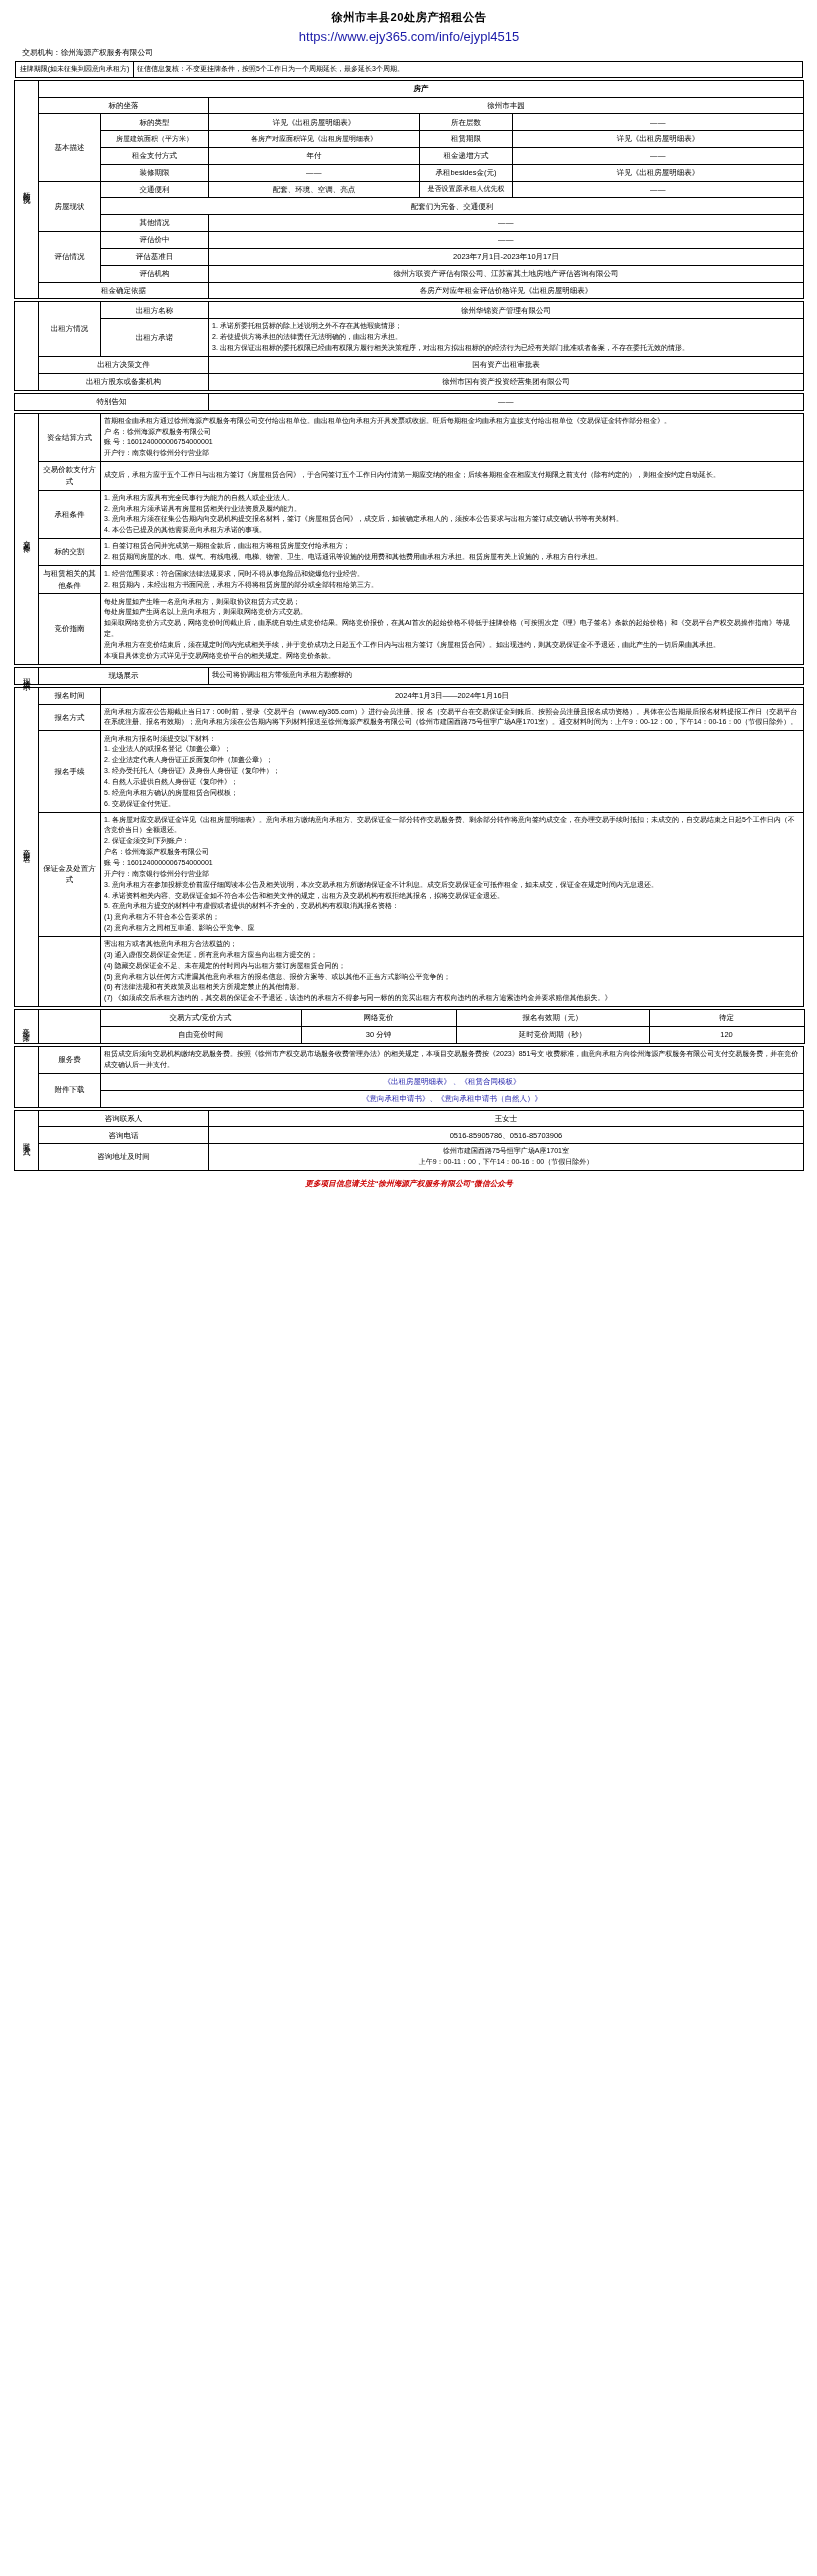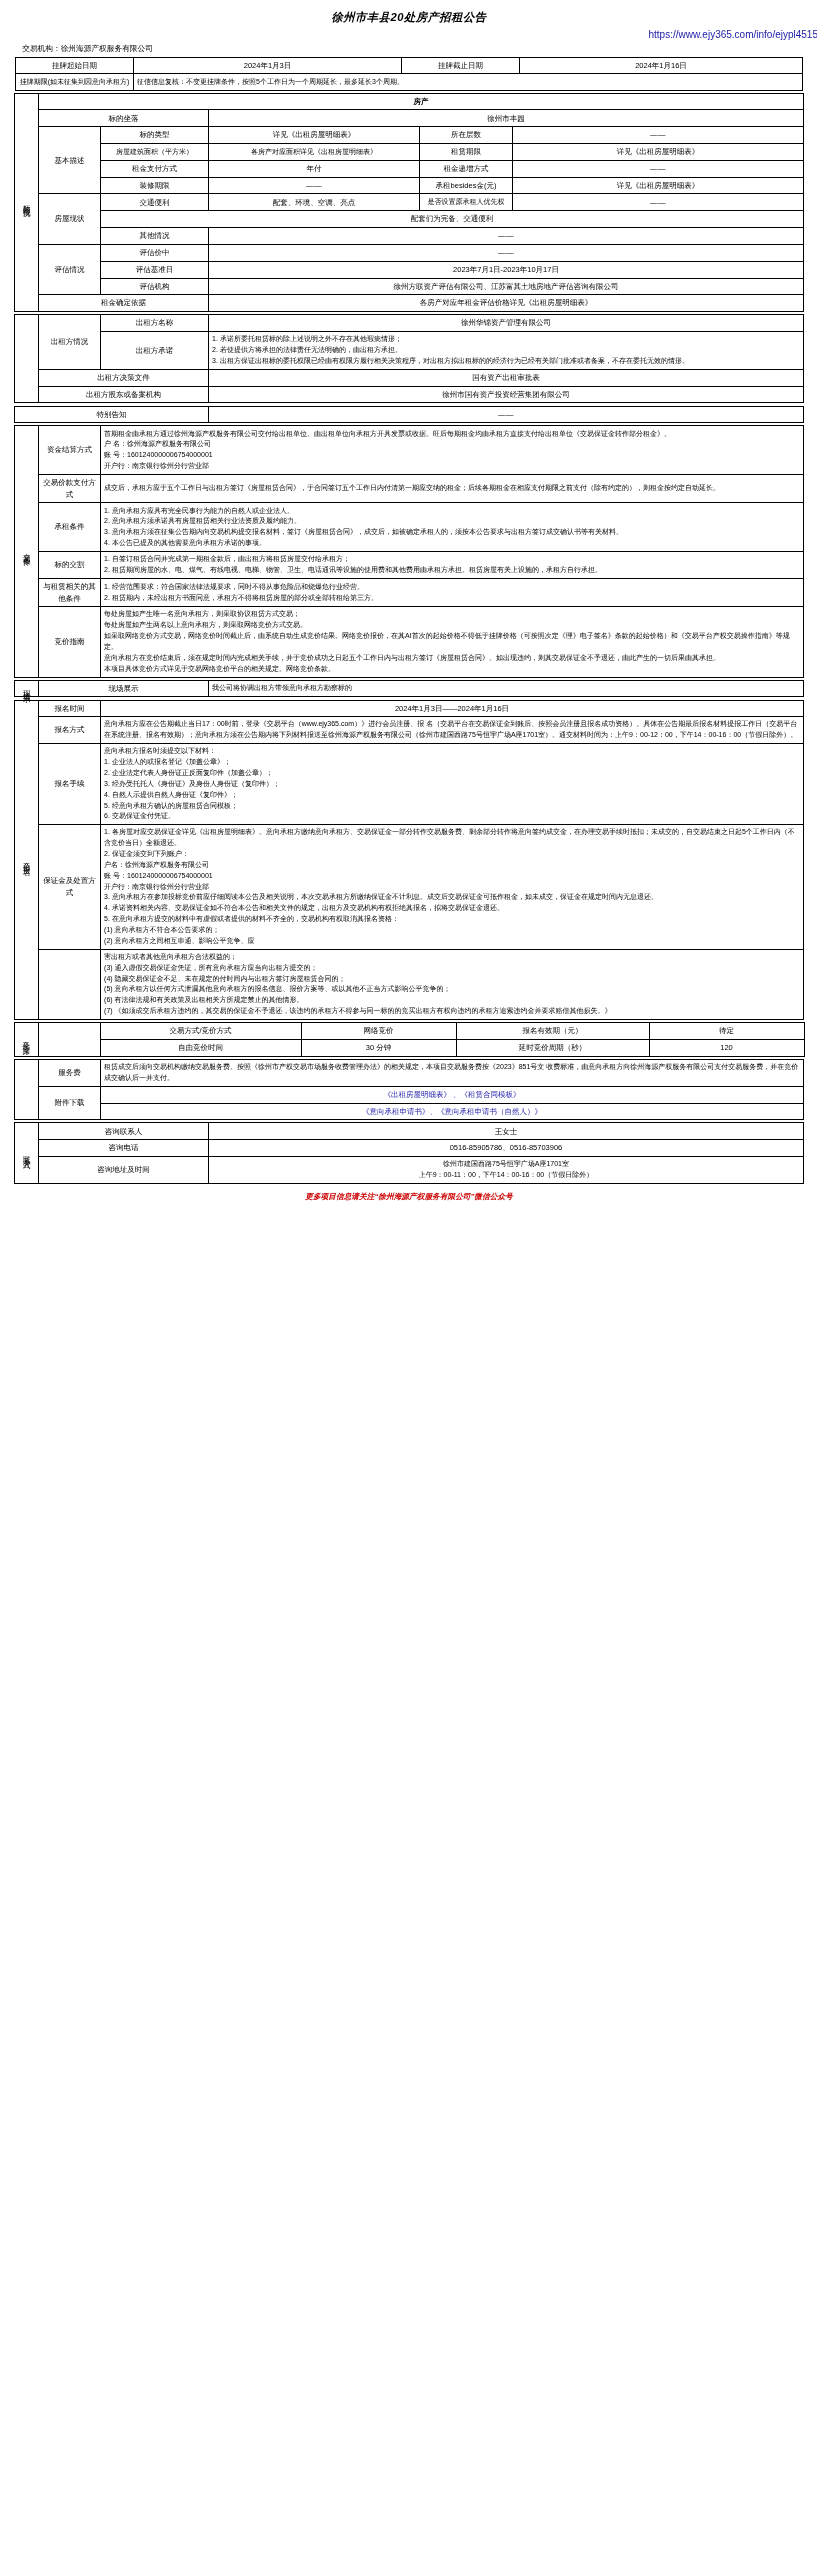--- a/index.html
+++ b/index.html
@@ -1,19 +1,19 @@
 <!DOCTYPE html>
 <html lang="zh" style="font-size:8.2px"><head>
 <meta charset="utf-8">
 <style>
   html,body{margin:0;padding:0;background:#fff;}
   body{font-family:"Liberation Sans","DejaVu Sans",sans-serif;color:#000;}
   .page{width:818px;margin:0 auto;padding:5.2px 0 15.5px 0;box-sizing:border-box;}
-  .doc-title{text-align:center;font-size:11.3px;font-weight:bold;letter-spacing:0.5px;margin:5.2px 0 4.1px 0;font-style:italic;}
-  .subline{text-align:right;font-size:10px;color:#1a1aa8;margin:1px 0;}
+  .doc-title{text-align:center;font-size:11.3px;font-weight:bold;letter-spacing:0.5px;margin:5.2px 0 4.1px 0;}
+  .subline{text-align:center;font-size:13px;color:#1a1aa8;margin:1px 8px;}
   .orgline{font-size:7.7px;margin:3.1px 0 3.1px 6.2px;}
   .orgline .lbl{color:#000;margin-left:16px;}
   table{border-collapse:collapse;width:788px;margin:2.1px auto 0 auto;table-layout:fixed;}
   td,th{border:0.5px solid #000;font-size:7.5px;padding:2.1px 3.1px;vertical-align:middle;line-height:1.55;word-break:break-all;}
   .c{text-align:center;}
   .vtext{writing-mode:vertical-rl;text-orientation:upright;letter-spacing:2.1px;text-align:center;white-space:nowrap;}
   .hdr{text-align:center;font-weight:bold;}
   .small{font-size:7px;}
   .blue{color:#1a1aa8;font-family:Liberation Serif, serif;}
   .dash{letter-spacing:0.5px;}
@@ -33,26 +33,20 @@
 
   <table>
     <colgroup>
       <col style="width:118px">
         <col style="width:268px">
         <col style="width:118px">
         <col style="width:283px">
     </colgroup>
     <tbody>
     <tr>
-      <td class="c">挂牌起始日期</td>
-      <td class="c">2024年1月3日</td>
-      <td class="c">挂牌截止日期</td>
-      <td class="c">2024年1月16日</td>
-    </tr>
-    <tr>
       <td class="c small">挂牌期限(如未征集到园意向承租方)</td>
       <td class="small" colspan="3">征信信息复核：不变更挂牌条件，按照5个工作日为一个周期延长，最多延长3个周期。</td>
     </tr>
   </tbody>
     </table>
 
   <table>
     <colgroup>
       <col style="width:24px">
         <col style="width:62px">

